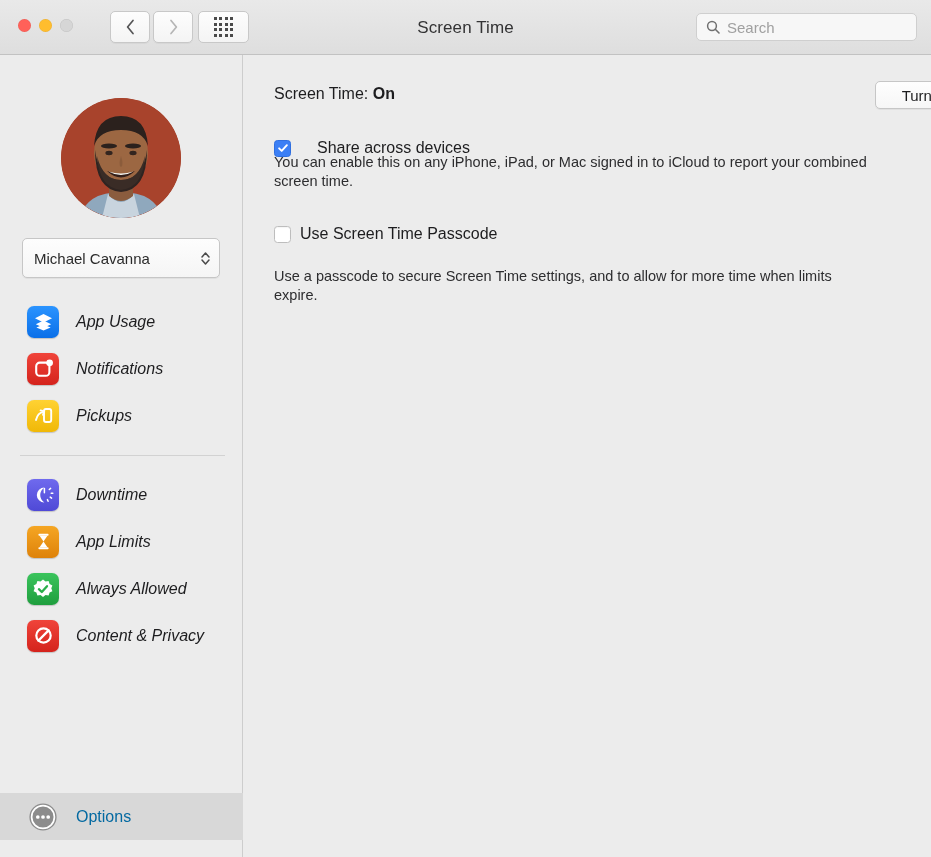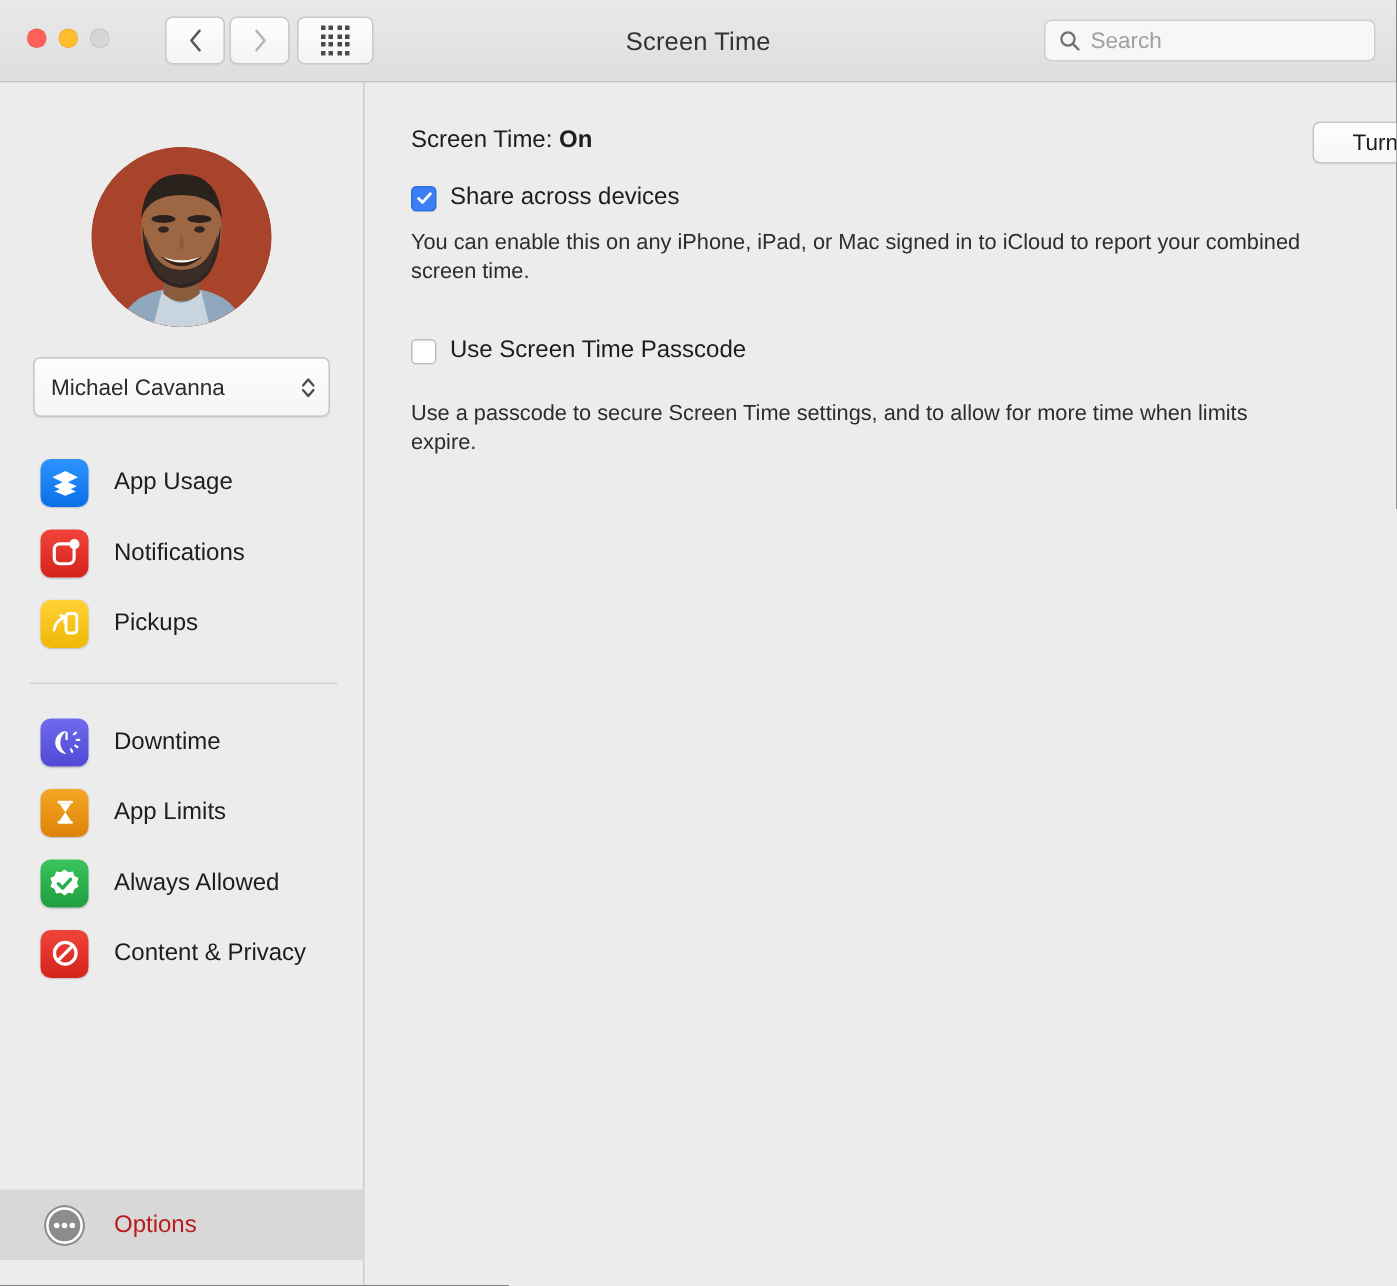--- a/index.html
+++ b/index.html
@@ -148,20 +148,21 @@
 
   .side-list { position: absolute; left: 0; width: 243px; }
   #group-one { top: 243px; }
   #group-two { top: 416px; }
 
   .side-item {
     height: 47px;
     display: flex;
     align-items: center;
     padding-left: 27px;
+    font-style: italic;
   }
   .side-item .label {
     margin-left: 17px;
     font-size: 16px;
     color: #1d1d1f;
     white-space: nowrap;
   }
 
   .app-icon {
     width: 32px; height: 32px;
@@ -187,21 +188,21 @@
     width: 243px;
     height: 47px;
     background: #d8d8d8;
     display: flex;
     align-items: center;
     padding-left: 27px;
   }
   #options-item .label {
     margin-left: 17px;
     font-size: 16px;
-    color: #b91c1c;
+    color: #0369a1;
   }
 
   
   #content {
     position: absolute;
     top: 55px; left: 244px;
     width: 765px;
     height: 802px;
     background: #ececec;
   }
@@ -227,21 +228,21 @@
     display: flex; align-items: center; justify-content: center;
     box-shadow: 0 1px 0 rgba(0,0,0,.05);
   }
 
   .cb-row {
     position: absolute;
     left: 30px;
     display: flex;
     align-items: center;
   }
-  #share-row { top: 68px; }
+  #share-row { top: 84px; gap: 17px; }
   #passcode-row { top: 170px; }
 
   .checkbox {
     width: 17px; height: 17px;
     border-radius: 3.5px;
     flex: 0 0 17px;
     display: flex; align-items: center; justify-content: center;
   }
   .checkbox.checked {
     background: #3b7ff5;

